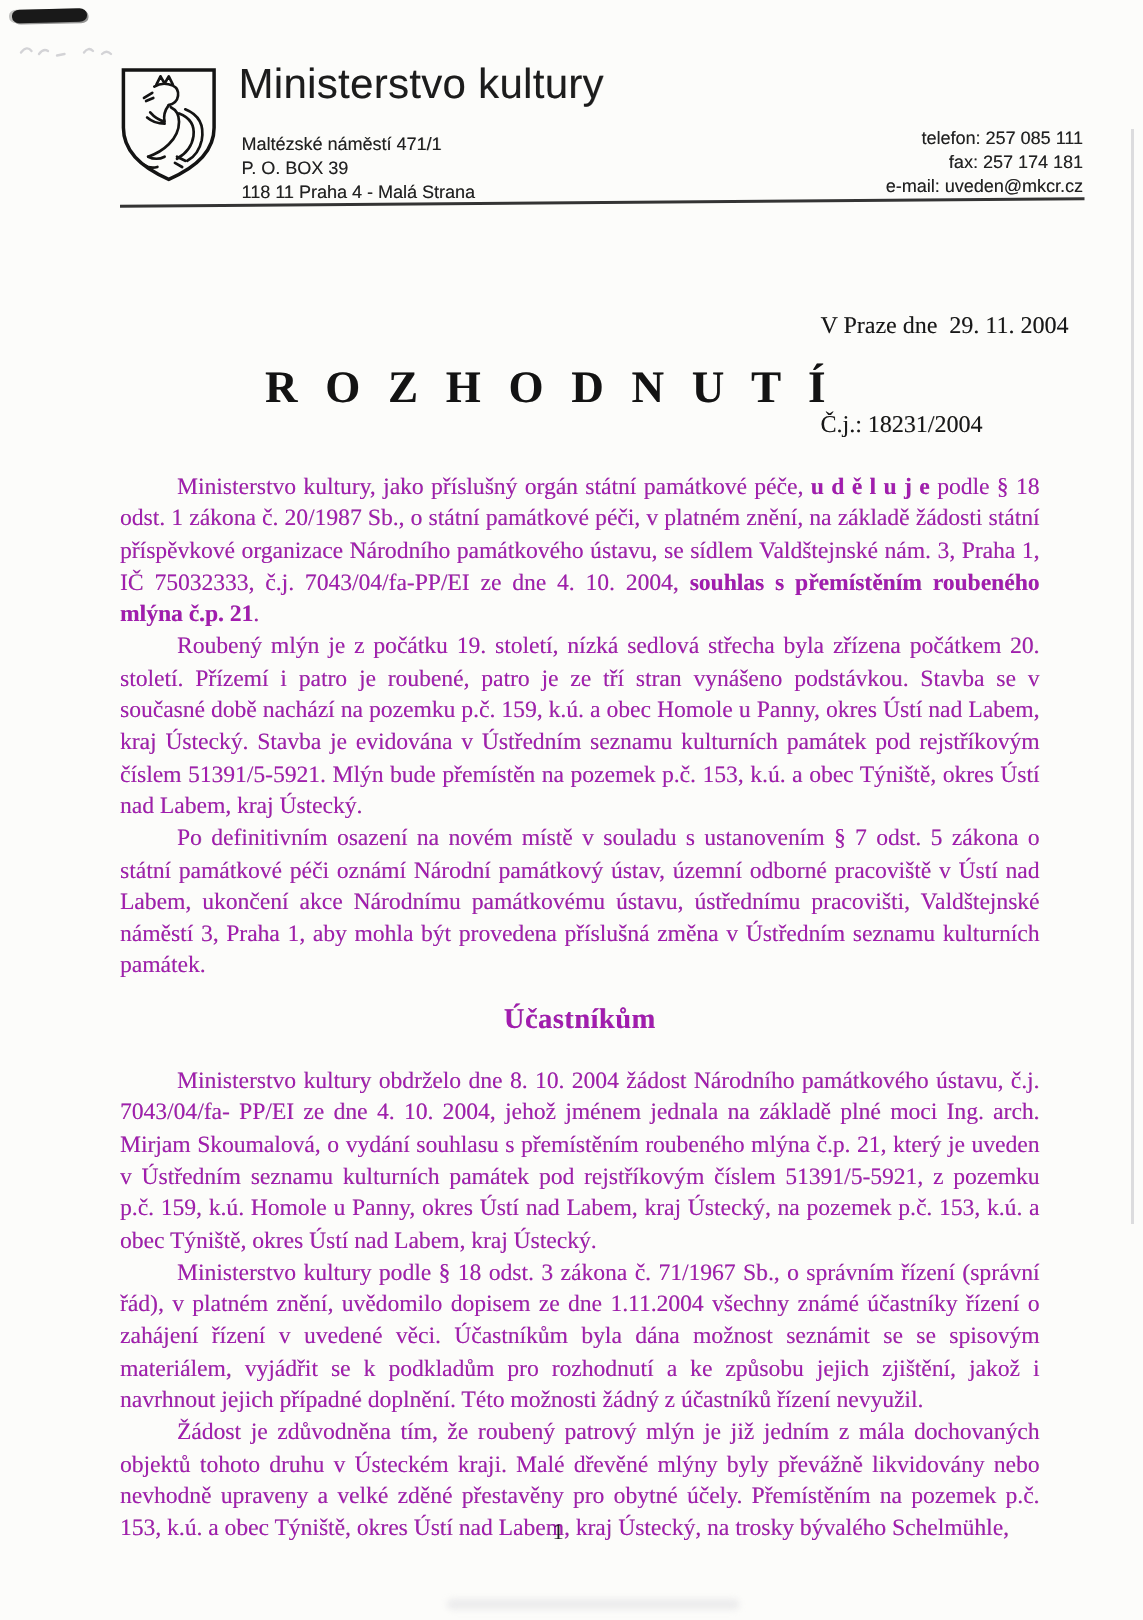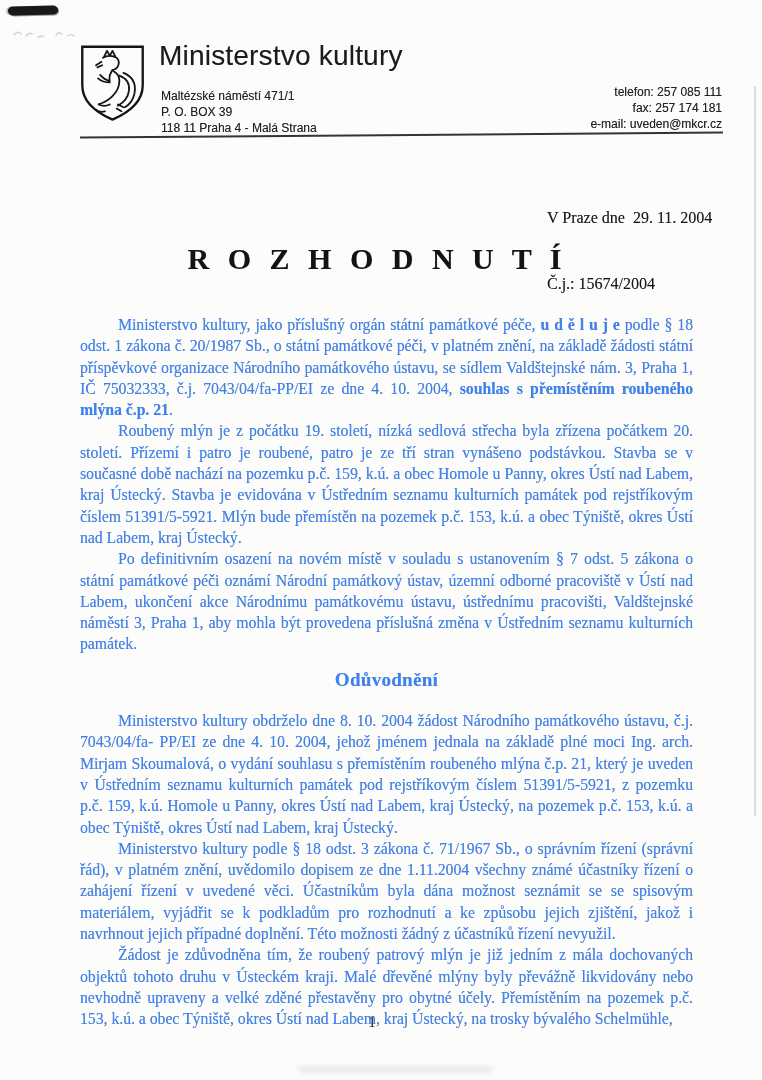--- a/index.html
+++ b/index.html
@@ -52,30 +52,30 @@
   }
   
   .date-block {
     position:absolute; left:512px; top:163px;
     font-size:16px; line-height:22px; white-space:pre;
     text-shadow:.2px .2px .3px rgba(0,0,0,.35);
     margin-left:35px;
   }
   
   .doc-title {
-    position:absolute; left:76px; width:600px; top:242px;
+    position:absolute; left:65px; width:600px; top:242px;
     text-align:center; font-size:30px; font-weight:bold;
     letter-spacing:3px; word-spacing:5px; color:#131313;
     text-shadow:.2px .2px .3px rgba(0,0,0,.3);
   }
   
   .body-col {
     position:absolute; left:80px; top:314px; width:613px;
     font-size:15.7px; line-height:21.3px; text-align:justify;
-    color:#3b82f6; text-shadow:.2px .2px .3px rgba(0,0,0,.3);
+    color:#a21caf; text-shadow:.2px .2px .3px rgba(0,0,0,.3);
   }
   .para { margin:0; text-indent:38px; }
   .bold { font-weight:bold; }
   .section-heading {
     text-align:center; text-indent:0; font-weight:bold; font-size:19px;
     margin:14px 0 20px 0; letter-spacing:.3px;
   }
   .page-number {
     position:absolute; left:0; width:744px; top:1014px;
     text-align:center; font-size:15px; color:#1b1b1b;
@@ -114,32 +114,32 @@
   </div>
 <div class="contact-block">
     <div>telefon: 257 085 111</div>
     <div>fax: 257 174 181</div>
     <div>e-mail: uveden@mkcr.cz</div>
   </div>
 <div class="header-rule"></div>
 
 <div class="date-block">
   <div>V Praze dne  29. 11. 2004</div>
-  <div>Č.j.: 15674/2004</div>
+  <div>Č.j.: 18231/2004</div>
 </div>
 
 <div class="doc-title">R O Z H O D N U T Í</div>
 
 <div class="body-col">
   <div>
       <p class="para"><span>Ministerstvo kultury, jako příslušný orgán státní památkové péče,  </span><span class="bold">u d ě l u j e</span><span>  podle § 18 odst. 1 zákona č. 20/1987 Sb., o státní památkové péči, v platném znění, na základě žádosti státní příspěvkové organizace Národního památkového ústavu, se sídlem Valdštejnské nám. 3, Praha 1, IČ 75032333, č.j. 7043/04/fa-PP/EI ze dne 4. 10. 2004, </span><span class="bold">souhlas s přemístěním roubeného mlýna č.p. 21</span><span>.</span></p>
       <p class="para"><span>Roubený mlýn je z počátku 19. století, nízká sedlová střecha byla zřízena počátkem 20. století. Přízemí i patro je roubené, patro je ze tří stran vynášeno podstávkou. Stavba se v současné době nachází na pozemku p.č. 159, k.ú. a obec Homole u Panny, okres Ústí nad Labem, kraj Ústecký. Stavba je evidována v Ústředním seznamu kulturních památek pod rejstříkovým číslem 51391/5-5921. Mlýn bude přemístěn na pozemek p.č. 153,  k.ú. a obec Týniště, okres Ústí nad Labem, kraj Ústecký.</span></p>
       <p class="para"><span>Po definitivním osazení na novém místě v souladu s ustanovením § 7 odst. 5 zákona o státní památkové péči oznámí Národní památkový ústav, územní odborné pracoviště v Ústí nad Labem, ukončení akce Národnímu památkovému ústavu, ústřednímu pracovišti, Valdštejnské náměstí 3, Praha 1, aby mohla být provedena příslušná změna v Ústředním seznamu kulturních památek.</span></p>
     </div>
-  <p class="para section-heading">Odůvodnění</p>
+  <p class="para section-heading">Účastníkům</p>
   <div>
       <p class="para"><span>Ministerstvo kultury obdrželo dne 8. 10. 2004 žádost Národního památkového ústavu, č.j. 7043/04/fa- PP/EI ze dne 4. 10. 2004, jehož jménem jednala na základě plné moci Ing. arch. Mirjam Skoumalová, o vydání souhlasu s přemístěním roubeného mlýna č.p. 21, který je uveden v Ústředním seznamu kulturních památek pod rejstříkovým číslem 51391/5-5921, z pozemku p.č. 159, k.ú. Homole u Panny, okres Ústí nad Labem, kraj Ústecký, na pozemek p.č. 153, k.ú. a obec Týniště, okres Ústí nad Labem, kraj Ústecký.</span></p>
       <p class="para"><span>Ministerstvo kultury podle § 18  odst. 3 zákona č. 71/1967 Sb., o správním řízení (správní řád), v platném znění, uvědomilo dopisem ze dne 1.11.2004 všechny známé účastníky řízení o zahájení řízení v uvedené věci. Účastníkům byla dána možnost seznámit se se spisovým materiálem, vyjádřit se k podkladům pro rozhodnutí a ke způsobu jejich zjištění, jakož i navrhnout jejich případné doplnění. Této možnosti žádný z účastníků řízení nevyužil.</span></p>
       <p class="para"><span>Žádost je zdůvodněna tím, že roubený patrový mlýn je již jedním z mála dochovaných objektů tohoto druhu v Ústeckém kraji. Malé dřevěné mlýny byly převážně likvidovány nebo nevhodně upraveny a velké zděné přestavěny pro obytné účely. Přemístěním na pozemek p.č. 153, k.ú. a obec Týniště, okres Ústí nad Labem, kraj Ústecký, na trosky bývalého Schelmühle,</span></p>
     </div>
 </div>
 
 <div class="page-number">1</div>
 
 </body></html>

